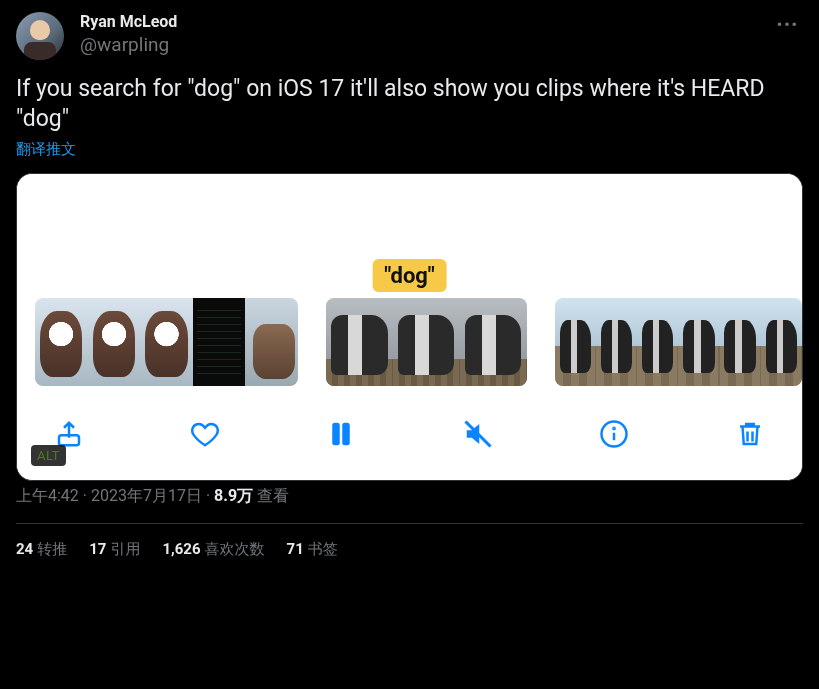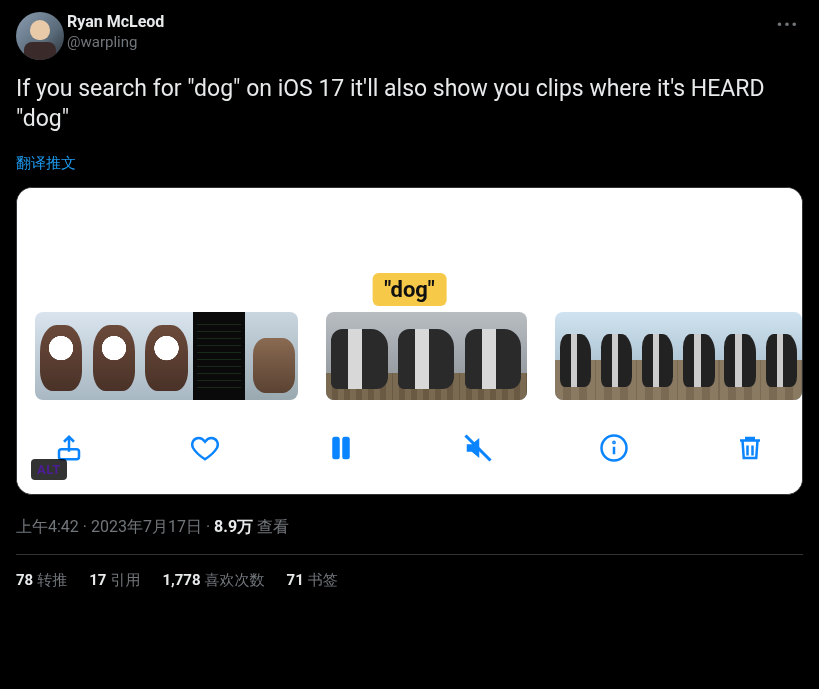--- a/index.html
+++ b/index.html
@@ -11,21 +11,21 @@
     height: 689px;
     overflow: hidden;
     font-size: 15px;
   }
   .tweet {
     padding: 12px 16px;
   }
   .header {
     display: flex;
     align-items: flex-start;
-    gap: 3px;
+    gap: 16px;
     position: relative;
   }
   .avatar {
     width: 48px;
     height: 48px;
     border-radius: 50%;
     background: linear-gradient(135deg, #8a9db0 0%, #5a6b7a 60%, #2a3038 100%);
     flex-shrink: 0;
     overflow: hidden;
     position: relative;
@@ -41,40 +41,40 @@
   .avatar::before {
     content: "";
     position: absolute;
     bottom: 0; left: 8px; right: 8px;
     height: 18px;
     background: #3a2a2a;
     border-radius: 8px 8px 0 0;
   }
   .names { line-height: 1.3; }
   .display-name { font-weight: 700; font-size: 16px; color: #e7e9ea; }
-  .handle { color: #71767b; font-size: 15px; }
+  .handle { color: #71767b; font-size: 19px; }
   .more-icon {
     position: absolute;
     right: 0; top: 0;
     color: #71767b;
     cursor: pointer;
     padding: 4px;
     letter-spacing: 2px;
     font-weight: 700;
   }
   .body-text {
     margin-top: 14px;
     font-size: 23px;
     line-height: 1.3;
     color: #e7e9ea;
   }
   .translate-link {
     color: #1d9bf0;
     font-size: 15px;
-    margin-top: 20px;
+    margin-top: 6px;
     display: inline-block;
     cursor: pointer;
   }
   .media-card {
     margin-top: 14px;
     background: #fff;
     border-radius: 16px;
     overflow: hidden;
     position: relative;
     border: 1px solid #2f3336;
@@ -178,29 +178,29 @@
   }
   .tool-btn svg { width: 30px; height: 30px; stroke: #0a84ff; fill: none; stroke-width: 2; }
   .tool-btn.pause svg rect { fill: #0a84ff; }
   .tool-btn.mute svg { fill: #0a84ff; stroke: none; }
   .tool-btn.trash svg { stroke-width: 2; }
   .alt-badge {
     position: absolute;
     left: 14px;
     bottom: 14px;
     background: rgba(0,0,0,0.8);
-    color: #4c1d95;
+    color: #4d7c0f;
     font-size: 13px;
-    font-weight: 700;
+    font-weight: 400;
     padding: 3px 6px;
     border-radius: 4px;
     letter-spacing: 0.5px;
   }
   .meta-row {
-    margin-top: 22px;
+    margin-top: 5px;
     color: #71767b;
     font-size: 16px;
   }
   .meta-row .views-count { color: #e7e9ea; font-weight: 700; }
   .divider {
     border: none;
     border-top: 1px solid #2f3336;
     margin-top: 16px;
   }
   .stats-row {
@@ -308,26 +308,26 @@
     <span> · </span>
     <span class="views-count">8.9万</span>
     <span> </span>
     <span>查看</span>
   </div>
 
   <hr class="divider">
 
   <div class="stats-row">
     <div class="stat">
-      <span class="num">78</span><span>转推</span>
+      <span class="num">24</span><span>转推</span>
     </div>
     <div class="stat">
       <span class="num">17</span><span>引用</span>
     </div>
     <div class="stat">
-      <span class="num">1,778</span><span>喜欢次数</span>
+      <span class="num">1,626</span><span>喜欢次数</span>
     </div>
     <div class="stat">
       <span class="num">71</span><span>书签</span>
     </div>
   </div>
 
 </div>
 
 </body></html>

